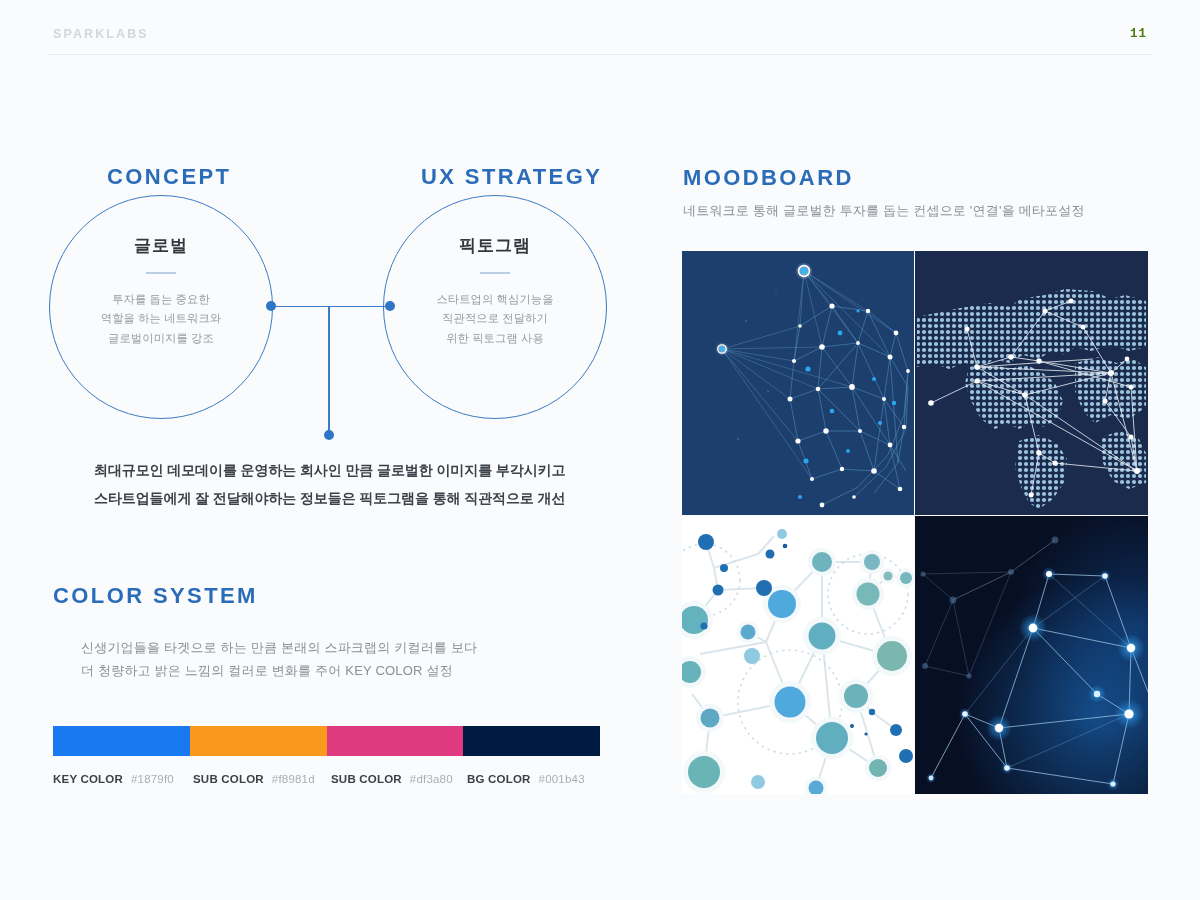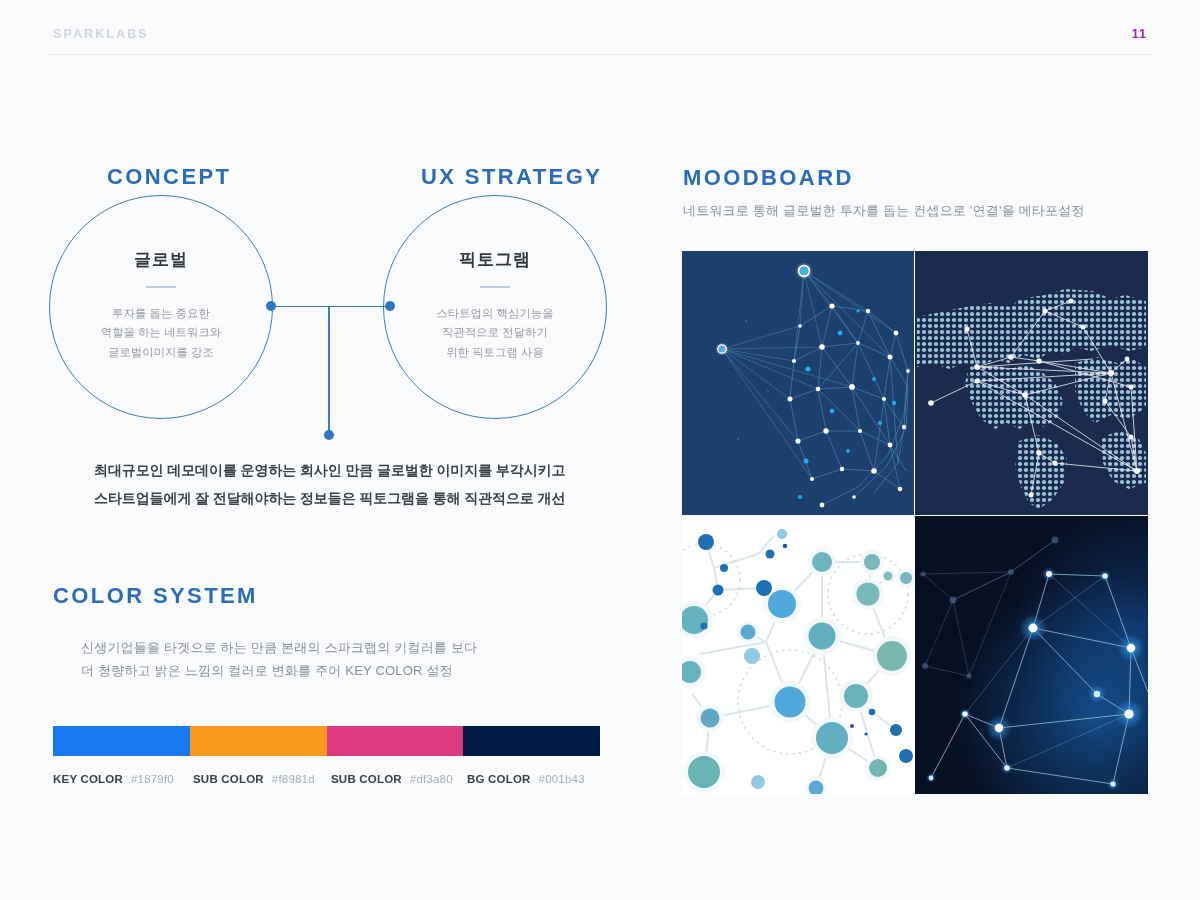--- a/index.html
+++ b/index.html
@@ -13,21 +13,22 @@
 
   
   .hdr-brand {
     position: absolute; left: 53px; top: 27px;
     font-size: 12.5px; font-weight: 700; letter-spacing: 2.1px;
     color: #d2d6dd;
   }
   .hdr-page {
     position: absolute; right: 53px; top: 27px;
     font-size: 12.5px; font-weight: 700; letter-spacing: 1px;
-    color: #a21caf;
+    color: #4d7c0f;
+    font-family: Liberation Mono, monospace;
   }
   .hdr-rule {
     position: absolute; left: 48px; top: 54px;
     width: 1104px; height: 1px; background: #e7eaef;
   }
 
   
   .sec-head {
     position: absolute;
     font-size: 22px; font-weight: 700; letter-spacing: 2.4px;
@@ -48,21 +49,21 @@
   .circ {
     position: absolute; width: 224px; height: 224px;
     border: 1.4px solid #3b7cc4; border-radius: 50%;
     box-sizing: border-box;
     display: flex; flex-direction: column; align-items: center;
   }
   #circle-concept { left: 9px;  top: 5px; }
   #circle-ux      { left: 343px; top: 5px; }
 
   .circ-title {
-    margin-top: 52px; font-size: 17px; font-weight: 700;
+    margin-top: 38px; font-size: 17px; font-weight: 700;
     color: #33383f; letter-spacing: 1px;
   }
   .circ-div { width: 30px; height: 1.5px; background: #b9cfe6; margin-top: 15px; }
   .circ-body {
     margin-top: 16px; font-size: 11.3px; color: #95999f;
     line-height: 19.5px; text-align: center; letter-spacing: .1px;
   }
 
   .conn-h { position: absolute; left: 230px; top: 115.5px; width: 120px; height: 1.6px; background: #3b7cc4; }
   .conn-v { position: absolute; left: 288px; top: 116px;  width: 1.6px; height: 129px; background: #3b7cc4; }

